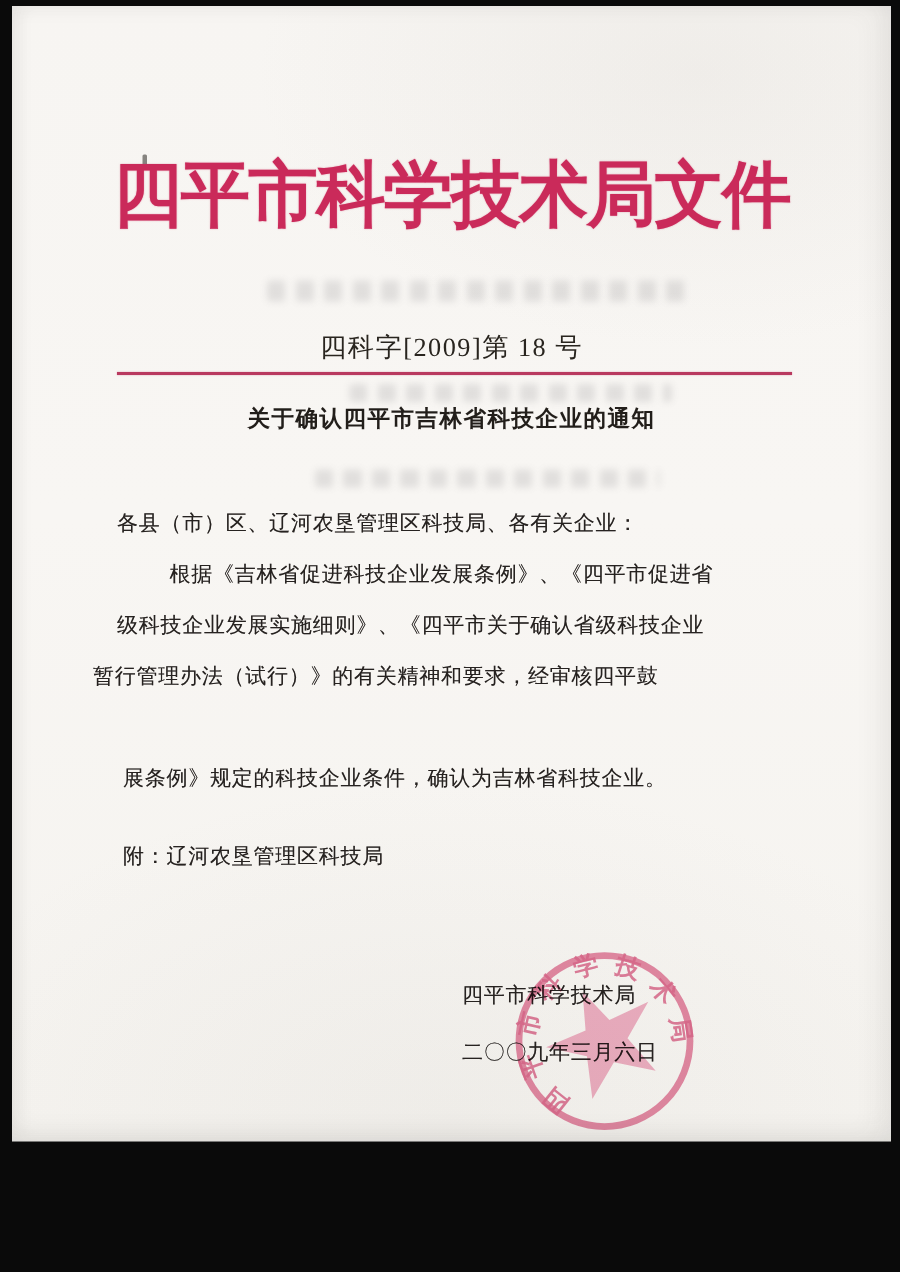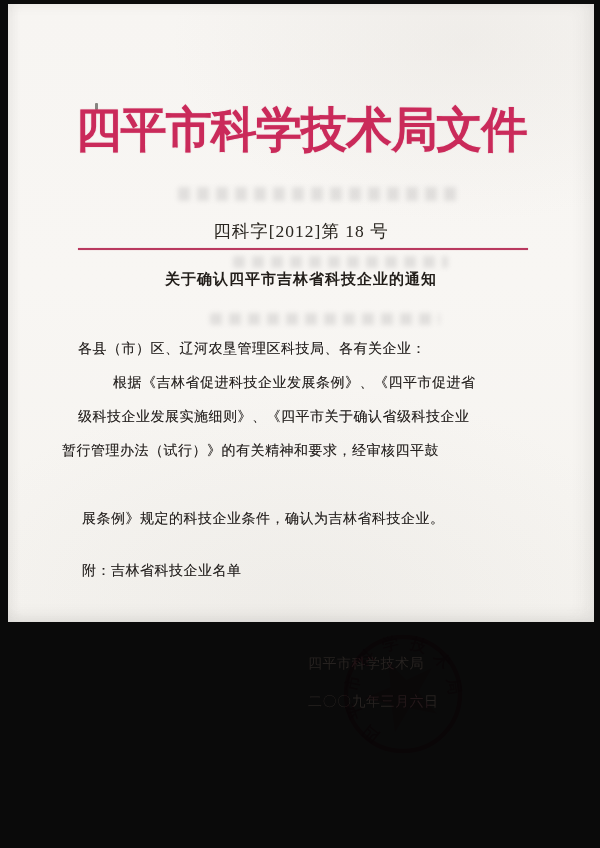--- a/index.html
+++ b/index.html
@@ -2,21 +2,21 @@
 <html><head>
 <meta charset="utf-8">
 <style>
   html,body{margin:0;padding:0;}
   body{
     width:600px;height:848px;position:relative;overflow:hidden;
     background:#0a0a0a;
     font-family:"Liberation Serif","DejaVu Serif",serif;
   }
   .paper{
-    position:absolute;left:8px;top:4px;width:586px;height:618px;
+    position:absolute;left:8px;top:4px;width:586px;height:757px;
     background:
       radial-gradient(ellipse 420px 260px at 78% 6%, rgba(205,200,193,.18), rgba(0,0,0,0) 70%),
       radial-gradient(ellipse 500px 300px at 50% 98%, rgba(190,186,180,.12), rgba(0,0,0,0) 75%),
       linear-gradient(180deg,#f7f5f2 0%,#f8f6f3 45%,#f5f3ef 100%);
     box-shadow:inset -10px 0 16px rgba(60,55,50,.05), inset 0 -8px 14px rgba(60,55,50,.05), inset 6px 0 10px rgba(60,55,50,.04);
   }
   .abs{position:absolute;}
   .center{left:0;width:100%;text-align:center;}
   .header-title{
     top:94px;
@@ -72,34 +72,34 @@
 
 <div class="paper">
 
   <div class="abs ghost ghost1"></div>
   <div class="abs ghost ghost2"></div>
   <div class="abs ghost ghost3"></div>
   <div class="abs speck"></div>
 
   <div class="abs center header-title">四平市科学技术局文件</div>
 
-  <div class="abs center doc-number">四科字[2012]第 18 号</div>
+  <div class="abs center doc-number">四科字[2009]第 18 号</div>
 
   <div class="abs red-rule"></div>
 
   <div class="abs center doc-title">关于确认四平市吉林省科技企业的通知</div>
 
   <div class="abs bodytext salutation">各县（市）区、辽河农垦管理区科技局、各有关企业：</div>
 
   <div class="abs bodytext bl0">根据《吉林省促进科技企业发展条例》、《四平市促进省</div>
   <div class="abs bodytext bl1">级科技企业发展实施细则》、《四平市关于确认省级科技企业</div>
   <div class="abs bodytext bl2">暂行管理办法（试行）》的有关精神和要求，经审核四平鼓</div>
   <div class="abs bodytext bl4">展条例》规定的科技企业条件，确认为吉林省科技企业。</div>
 
-  <div class="abs bodytext attachment">附：吉林省科技企业名单</div>
+  <div class="abs bodytext attachment">附：辽河农垦管理区科技局</div>
 
   <div class="abs bodytext signature">四平市科学技术局</div>
 
   <div class="abs bodytext sign-date">二〇〇九年三月六日</div>
 
   <div class="abs seal">
     <svg width="132" height="132" viewBox="0 0 132 132" xmlns="http://www.w3.org/2000/svg">
       <circle cx="66" cy="66" r="57" fill="none" stroke="#e0648c" stroke-width="4.5" opacity="0.8"></circle>
       <g transform="rotate(-24 66 66)">
         <polygon opacity="0.8" fill="#ef9ab6" points="66,30 74.7,54.5 103.3,54 80.8,70.5 89.1,98 66,81.5 42.9,98 51.2,70.5 28.7,54 57.3,54.5"></polygon>

